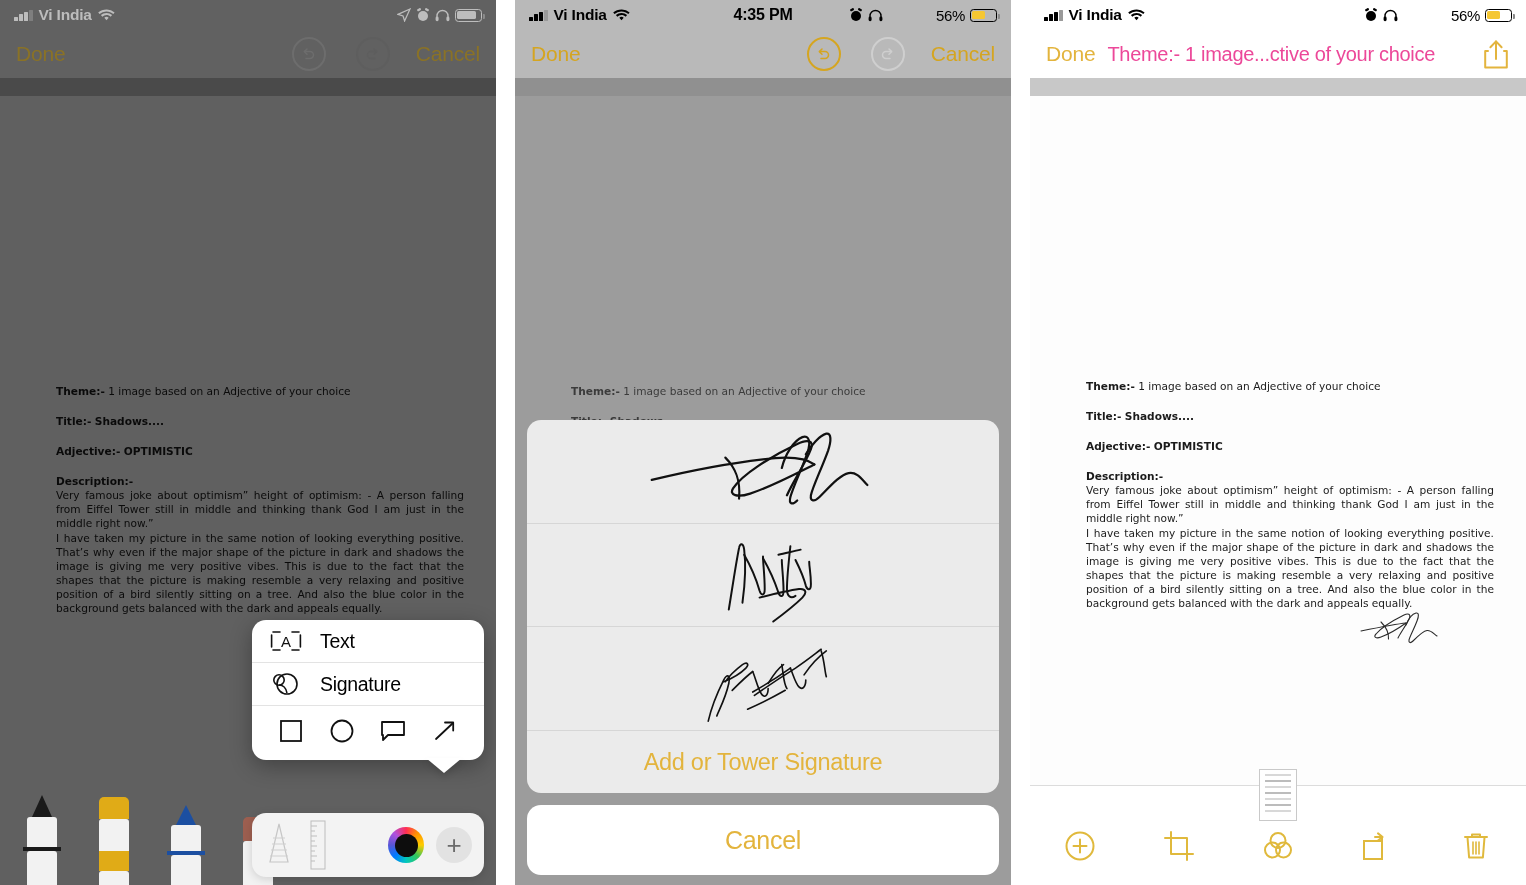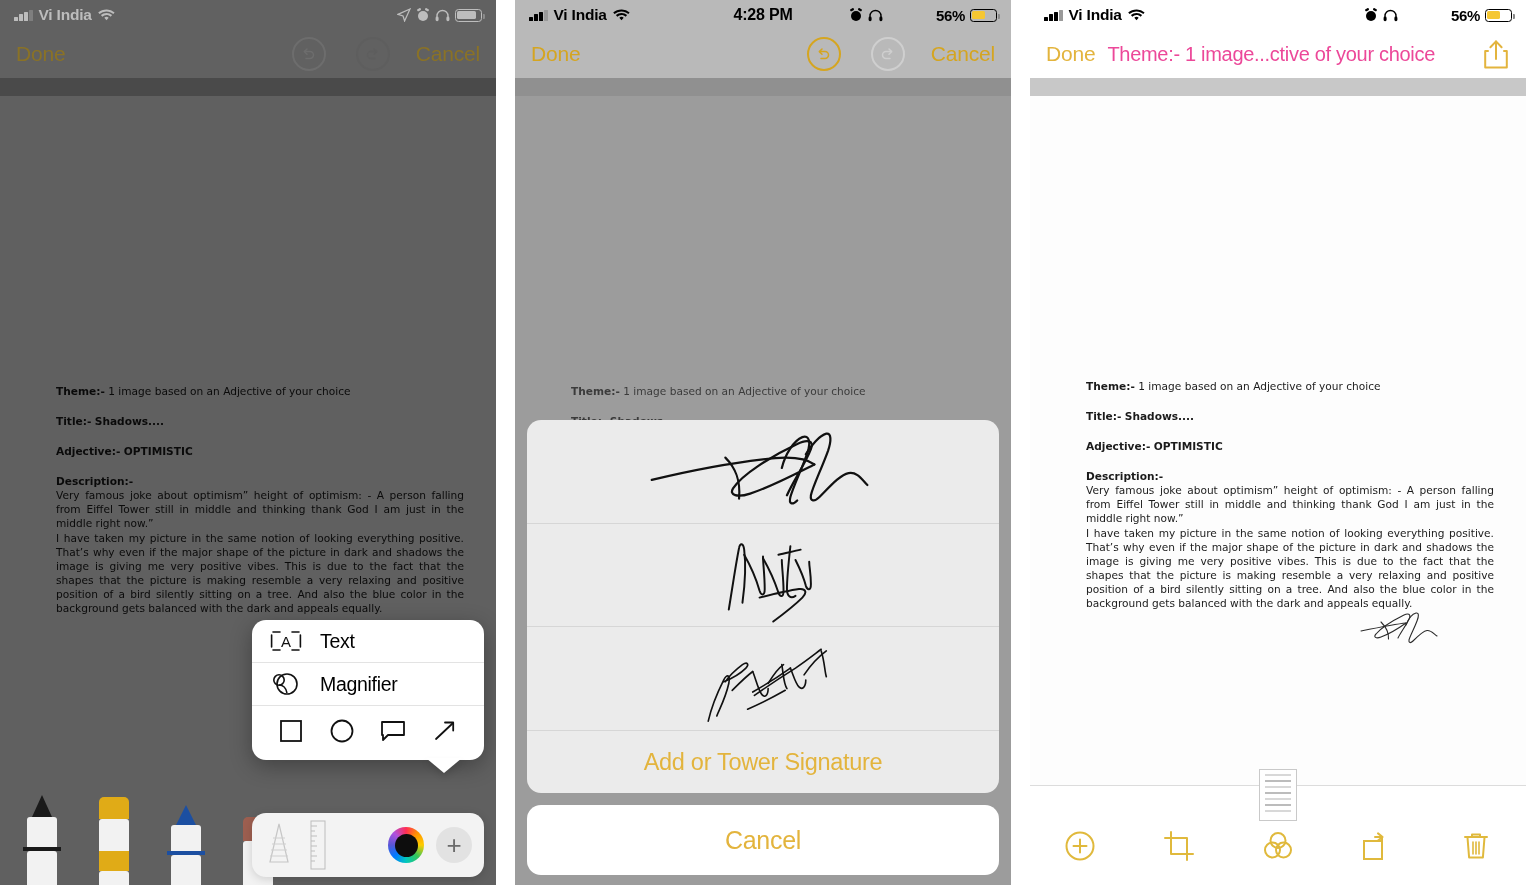--- a/index.html
+++ b/index.html
@@ -41,21 +41,21 @@
     z-index: 30;
   }
   .sb-left { display: flex; align-items: center; gap: 6px; }
   .sb-center { position: absolute; left: 0; right: 0; text-align: center; font-size: 16px; font-weight: bold; letter-spacing: -0.2px;}
   .sb-right { margin-left: auto; display: flex; align-items: center; gap: 5px; position: relative; z-index: 2;}
   .carrier { font-size: 15.5px; font-weight: bold; letter-spacing: -0.2px; }
   .bars { display: flex; align-items: flex-end; gap: 1.5px; height: 11px; }
   .bars i { display: block; width: 3.5px; background: #000; border-radius: 0.5px; }
   .bars i:nth-child(1){height:4px;} .bars i:nth-child(2){height:6.5px;}
   .bars i:nth-child(3){height:9px;} .bars i:nth-child(4){height:11px; background:#9a9a9a;}
-  .pct { font-size: 15px; font-weight: bold; letter-spacing: -0.3px; margin-left: 48px; }
+  .pct { font-size: 15px; font-weight: normal; letter-spacing: -0.3px; margin-left: 48px; }
   .batt { width: 27px; height: 13px; border: 1.6px solid #000; border-radius: 3.5px; position: relative; padding: 1.3px; }
   .batt::after { content:""; position:absolute; right:-4px; top:4px; width:2px;height:5px; background:#8a8a8a; border-radius:0 1px 1px 0;}
   .batt i { display:block; height:100%; border-radius:1.6px; }
   .batt.yellow i { background:#f5c733; width: 56%; }
   .batt.dark i { background:#000; width: 82%; }
 
   
   .navbar {
     position: absolute; top: 30px; left: 0; right: 0;
     height: 48px;
@@ -347,21 +347,21 @@
         <span class="lbl">Text</span>
       </div>
       <div class="pop-row">
         <span style="width:32px;height:26px;display:block;">
           <svg width="32" height="26" viewBox="0 0 32 26">
               <circle cx="17" cy="13" r="10" fill="none" stroke="#111" stroke-width="1.6"></circle>
               <circle cx="9" cy="9" r="5.2" fill="none" stroke="#111" stroke-width="1.6"></circle>
               <path d="M9 14c4 0 7 3 8 8" fill="none" stroke="#111" stroke-width="1.5"></path>
             </svg>
         </span>
-        <span class="lbl">Magnifier</span>
+        <span class="lbl">Signature</span>
       </div>
       <div class="pop-shapes">
         <span><svg width="26" height="26" viewBox="0 0 26 26">
               <rect x="3" y="3" width="20" height="20" fill="none" stroke="#111" stroke-width="1.8"></rect>
             </svg></span>
         <span><svg width="26" height="26" viewBox="0 0 26 26">
               <circle cx="13" cy="13" r="10.5" fill="none" stroke="#111" stroke-width="1.8"></circle>
             </svg></span>
         <span><svg width="28" height="26" viewBox="0 0 28 26">
               <path d="M3 4h22v13H9l-5 5v-5H3z" fill="none" stroke="#111" stroke-width="1.8" stroke-linejoin="round"></path>
@@ -404,21 +404,21 @@
             <i></i>
             <i></i>
             <i></i>
             <i></i>
           </span>
         <span class="carrier">Vi India</span>
         <svg width="17" height="13" viewBox="0 0 17 13">
             <path d="M8.5 11.3l2.2-2.6a3.4 3.4 0 0 0-4.4 0zM8.5 6.1c1.6 0 3.1.6 4.2 1.6l1.4-1.6a8.4 8.4 0 0 0-11.2 0l1.4 1.6a6.2 6.2 0 0 1 4.2-1.6zM8.5 2.4c2.6 0 5 .9 6.8 2.5l1.3-1.5A12.1 12.1 0 0 0 8.5.6C5.3.6 2.4 1.8.2 3.4l1.3 1.5A10.1 10.1 0 0 1 8.5 2.4z" fill="#000"></path>
           </svg>
       </div>
-      <div class="sb-center">4:28 PM</div>
+      <div class="sb-center">4:35 PM</div>
       <div class="sb-right">
         <svg width="14" height="14" viewBox="0 0 14 14">
             <circle cx="7" cy="8" r="5" fill="#000"></circle>
             <rect x="1" y="0.5" width="4" height="2.3" rx="1" fill="#000" transform="rotate(-30 3 1.6)"></rect>
             <rect x="9" y="0.5" width="4" height="2.3" rx="1" fill="#000" transform="rotate(30 11 1.6)"></rect>
           </svg>
         <svg width="15" height="13" viewBox="0 0 15 13">
             <path d="M2 9V7a5.5 5.5 0 0 1 11 0v2" fill="none" stroke="#000" stroke-width="1.4"></path>
             <rect x="0.6" y="7.6" width="3" height="4.6" rx="1.4" fill="#000"></rect>
             <rect x="11.4" y="7.6" width="3" height="4.6" rx="1.4" fill="#000"></rect>

